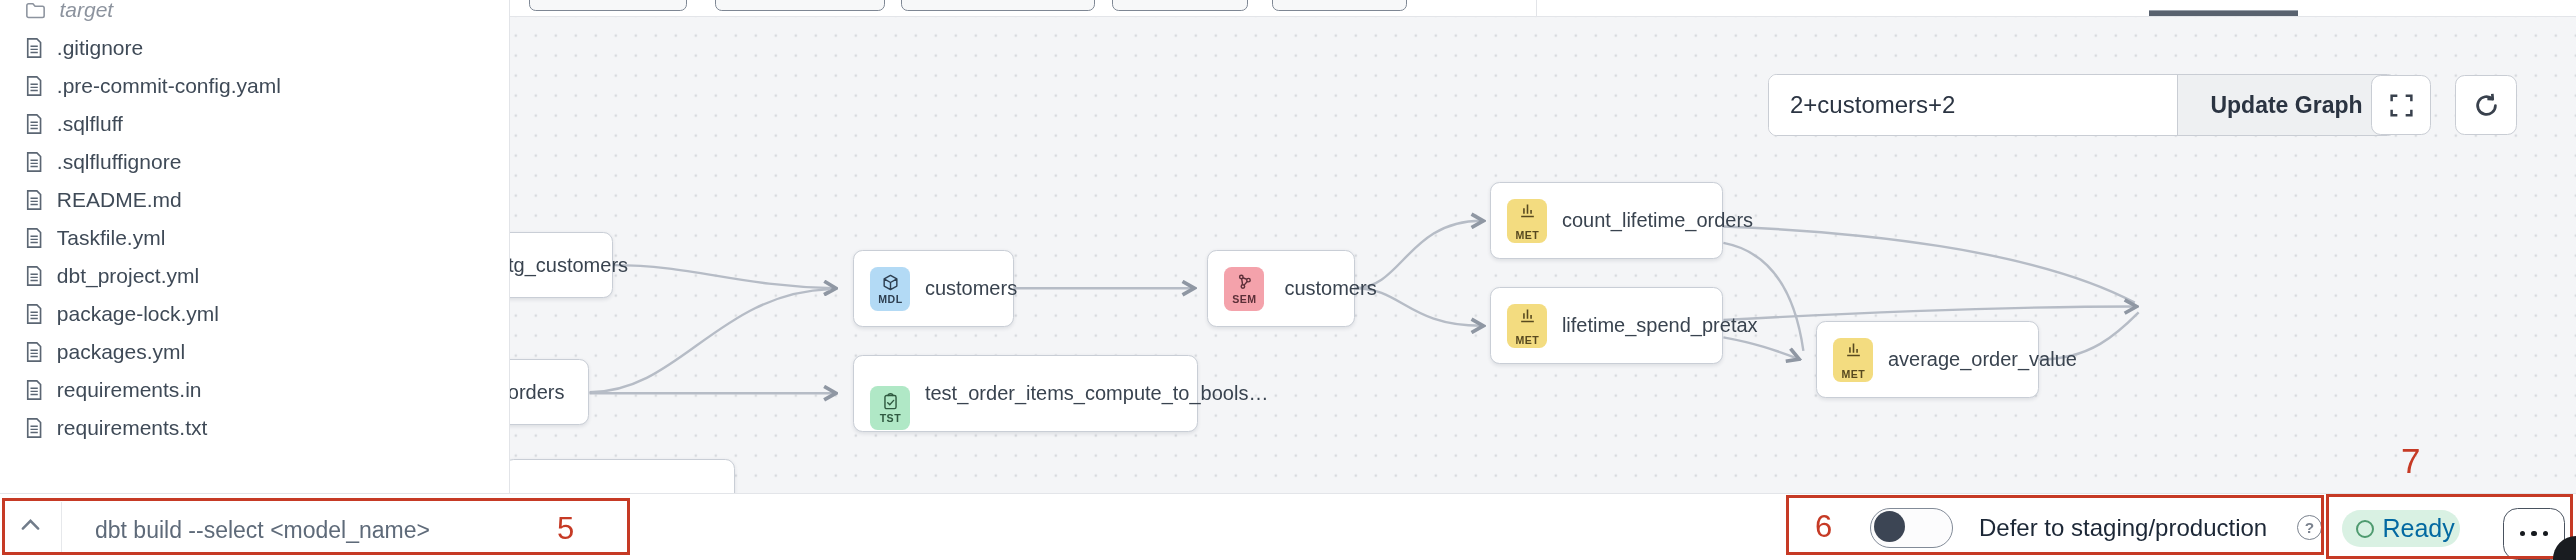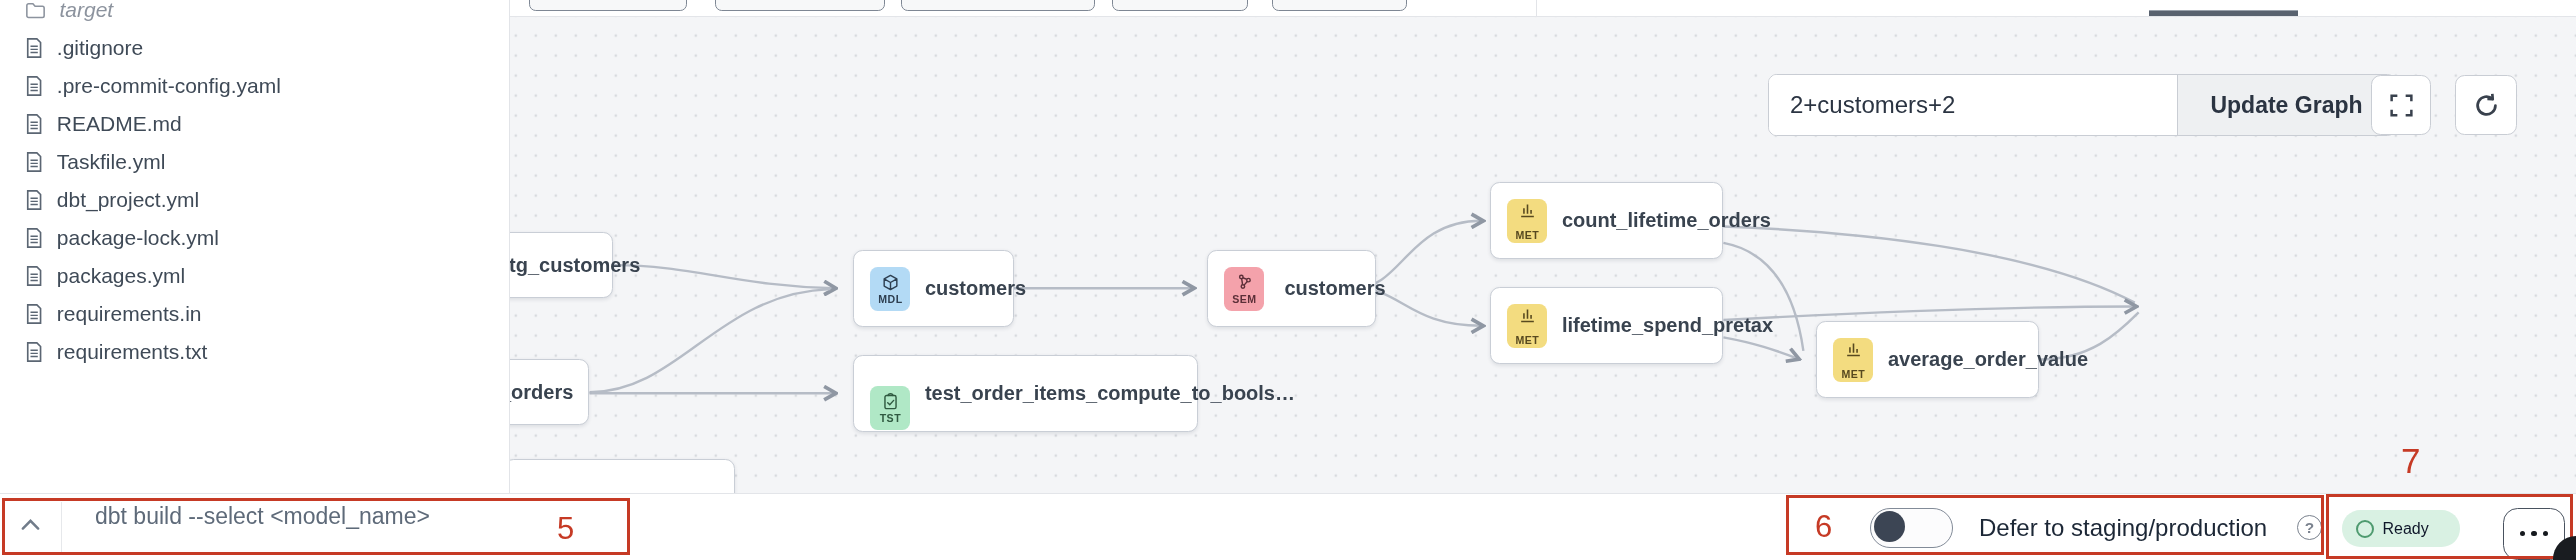--- a/index.html
+++ b/index.html
@@ -25,37 +25,37 @@
   .filelist{list-style:none;margin:-8.7px 0 0 0;padding:0;}
   .filerow{height:38px;display:flex;align-items:center;padding-left:25px;gap:13.5px;
     font-size:21px;color:#3f4a57;white-space:nowrap;}
   .filerow svg{flex:0 0 auto;}
   .filerow.folder{color:#8c939e;font-style:italic;}
 
   
   .node{position:absolute;background:#fff;border:1.4px solid #c9ced6;border-radius:9.6px;
     box-shadow:0 1.9px 3.9px rgba(30,40,60,.10);display:flex;align-items:center;gap:14.5px;
     box-sizing:border-box;z-index:2;padding-left:16.4px;cursor:pointer;}
-  .node .nlabel{font-size:20px;font-weight:700;color:#39434f;white-space:nowrap;}
+  .node .nlabel{font-size:20px;font-weight:400;color:#39434f;white-space:nowrap;}
   .badge{width:40px;height:44px;border-radius:7.7px;display:flex;flex-direction:column;
     align-items:center;justify-content:center;gap:1px;flex:0 0 auto;}
   .badge .btype{font-size:10.6px;font-weight:700;letter-spacing:0.5px;}
   .badge-MDL{background:#b3daf5;} .badge-MDL .btype{color:#2e3f50;}
   .badge-TST{background:#b0e8c6;margin-top:28px;} .badge-TST .btype{color:#2f5940;}
   .badge-SEM{background:#f4a2ab;} .badge-SEM .btype{color:#5c2f38;}
   .badge-MET{background:#f3dc80;} .badge-MET .btype{color:#57491f;margin-top:8px;}
   .badge-QRY{background:#e2e3e5;} .badge-QRY .btype{color:#454b55;}
   .edges{position:absolute;left:0;top:0;z-index:1;pointer-events:none;}
 
   
   .n-stg{left:385px;top:232px;width:228px;height:66px;padding-left:112px;}
   .n-ord{left:385px;top:359px;width:204px;height:66px;padding-left:84px;}
   .n-cust-mdl{left:853px;top:250px;width:161px;height:77px;}
   .n-test{left:853px;top:355px;width:345px;height:77px;}
-  .n-cust-sem{left:1207px;top:250px;width:169px;height:77px;gap:20px;}
+  .n-cust-sem{left:1207px;top:250px;width:148px;height:77px;gap:20px;}
   .n-count{left:1490px;top:182px;width:233px;height:77px;}
   .n-spend{left:1490px;top:287px;width:233px;height:77px;}
   .n-avg{left:1816px;top:321px;width:223px;height:77px;}
   .n-metrics{left:2152px;top:268px;width:245px;height:77px;}
   .n-partial{left:504px;top:459px;width:231px;height:58px;}
 
   
   .filtergroup{position:absolute;left:1768px;top:74px;width:628px;height:62px;display:flex;
     border:1.4px solid #c9cdd4;border-radius:8.7px;overflow:hidden;background:#fff;
     box-sizing:border-box;z-index:3;}
@@ -66,35 +66,35 @@
   .iconbtn{position:absolute;top:75px;width:62px;height:60px;background:#fff;
     border:1.4px solid #c9cdd4;border-radius:9.6px;display:flex;align-items:center;
     justify-content:center;box-sizing:border-box;z-index:3;cursor:pointer;}
   .iconbtn.fs{left:2371px;width:60px;} .iconbtn.rf{left:2455px;}
 
   
   .bottombar{position:absolute;left:0;right:0;bottom:0;height:67px;background:#fff;
     border-top:1.4px solid #e3e5e9;z-index:6;}
   .chevronup{position:absolute;left:19px;top:23px;cursor:pointer;}
   .bardivider{position:absolute;left:61px;top:7.7px;bottom:7.7px;width:1.4px;background:#e6e8eb;}
-  .cmdinput{position:absolute;left:93px;top:1px;width:434px;height:40px;border:none;outline:none;
+  .cmdinput{position:absolute;left:93px;top:15px;width:434px;height:40px;border:none;outline:none;
     background:transparent;font-family:"Liberation Sans",sans-serif;font-size:23px;color:#0f766e;}
   .cmdinput::placeholder{color:#5e6a79;opacity:1;}
   .toggle{position:absolute;left:1870px;top:13.5px;width:83px;height:40px;border-radius:20px;
     background:#fcfcfd;border:1.9px solid #828b98;box-sizing:border-box;cursor:pointer;}
   .knob{position:absolute;left:2.9px;top:2.9px;width:31px;height:31px;border-radius:50%;background:#3c4554;}
   .deferlabel{position:absolute;left:1979px;top:0;height:67px;display:flex;align-items:center;
     font-size:24px;font-weight:400;color:#1c2736;white-space:nowrap;}
   .helpicon{position:absolute;left:2297px;top:21px;width:25px;height:25px;border:1.9px solid #7a828e;
     border-radius:50%;box-sizing:border-box;color:#7a828e;font-size:15.4px;font-weight:700;
     display:flex;align-items:center;justify-content:center;cursor:pointer;}
   .readypill{position:absolute;left:2342px;top:16.4px;width:118px;height:37px;border-radius:18.3px;
     background:#d9f1e3;display:flex;align-items:center;gap:8.7px;padding-left:13.5px;box-sizing:border-box;}
   .readyring{width:18.3px;height:18.3px;border:2.4px solid #4e9a6f;border-radius:50%;box-sizing:border-box;}
-  .readytext{font-size:16px;color:#0f172a;}
+  .readytext{font-size:25px;color:#0369a1;}
   .morebtn{position:absolute;left:2503px;top:13.5px;width:62px;height:52px;background:#fff;
     border:1.9px solid #49525f;border-radius:14.5px;display:flex;align-items:center;justify-content:center;
     gap:5.8px;box-sizing:border-box;cursor:pointer;}
   .morebtn i{width:5.8px;height:5.8px;border-radius:50%;background:#15191e;}
   .cornerblob{position:absolute;left:2553px;top:536px;width:46px;height:46px;border-radius:50%;
     background:#191c20;z-index:8;}
 
   
   .som{position:absolute;border:3.9px solid #c63a25;box-sizing:border-box;z-index:7;pointer-events:none;}
   .somnum{position:absolute;color:#c63a25;font-size:31px;z-index:7;pointer-events:none;}
@@ -253,20 +253,34 @@
           <path d="M3 2 h10 l4 4 v16 H3 Z" fill="none" stroke="#5b6673" stroke-width="1.8"></path>
           <path d="M6 10 h8 M6 13.5 h8 M6 17 h8" stroke="#5b6673" stroke-width="1.6"></path>
           </svg>
         <span>.pre-commit-config.yaml</span>
       </li>
       <li class="filerow">
         <svg width="18.3" height="22" viewBox="0 0 20 24">
           <path d="M3 2 h10 l4 4 v16 H3 Z" fill="none" stroke="#5b6673" stroke-width="1.8"></path>
           <path d="M6 10 h8 M6 13.5 h8 M6 17 h8" stroke="#5b6673" stroke-width="1.6"></path>
           </svg>
+        <span>.sqlfluff</span>
+      </li>
+      <li class="filerow">
+        <svg width="18.3" height="22" viewBox="0 0 20 24">
+          <path d="M3 2 h10 l4 4 v16 H3 Z" fill="none" stroke="#5b6673" stroke-width="1.8"></path>
+          <path d="M6 10 h8 M6 13.5 h8 M6 17 h8" stroke="#5b6673" stroke-width="1.6"></path>
+          </svg>
+        <span>.sqlfluffignore</span>
+      </li>
+      <li class="filerow">
+        <svg width="18.3" height="22" viewBox="0 0 20 24">
+          <path d="M3 2 h10 l4 4 v16 H3 Z" fill="none" stroke="#5b6673" stroke-width="1.8"></path>
+          <path d="M6 10 h8 M6 13.5 h8 M6 17 h8" stroke="#5b6673" stroke-width="1.6"></path>
+          </svg>
         <span>README.md</span>
       </li>
       <li class="filerow">
         <svg width="18.3" height="22" viewBox="0 0 20 24">
           <path d="M3 2 h10 l4 4 v16 H3 Z" fill="none" stroke="#5b6673" stroke-width="1.8"></path>
           <path d="M6 10 h8 M6 13.5 h8 M6 17 h8" stroke="#5b6673" stroke-width="1.6"></path>
           </svg>
         <span>Taskfile.yml</span>
       </li>
       <li class="filerow">

